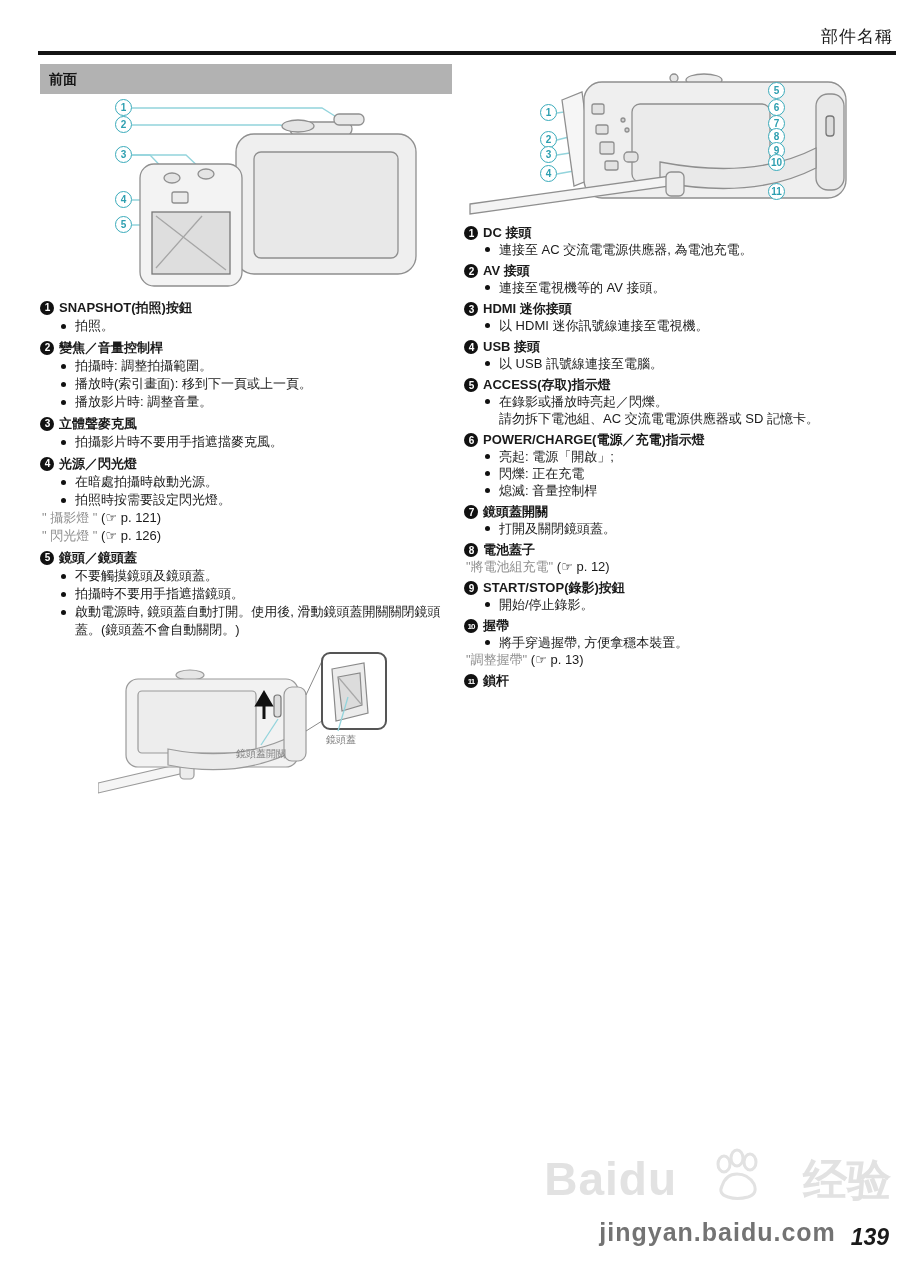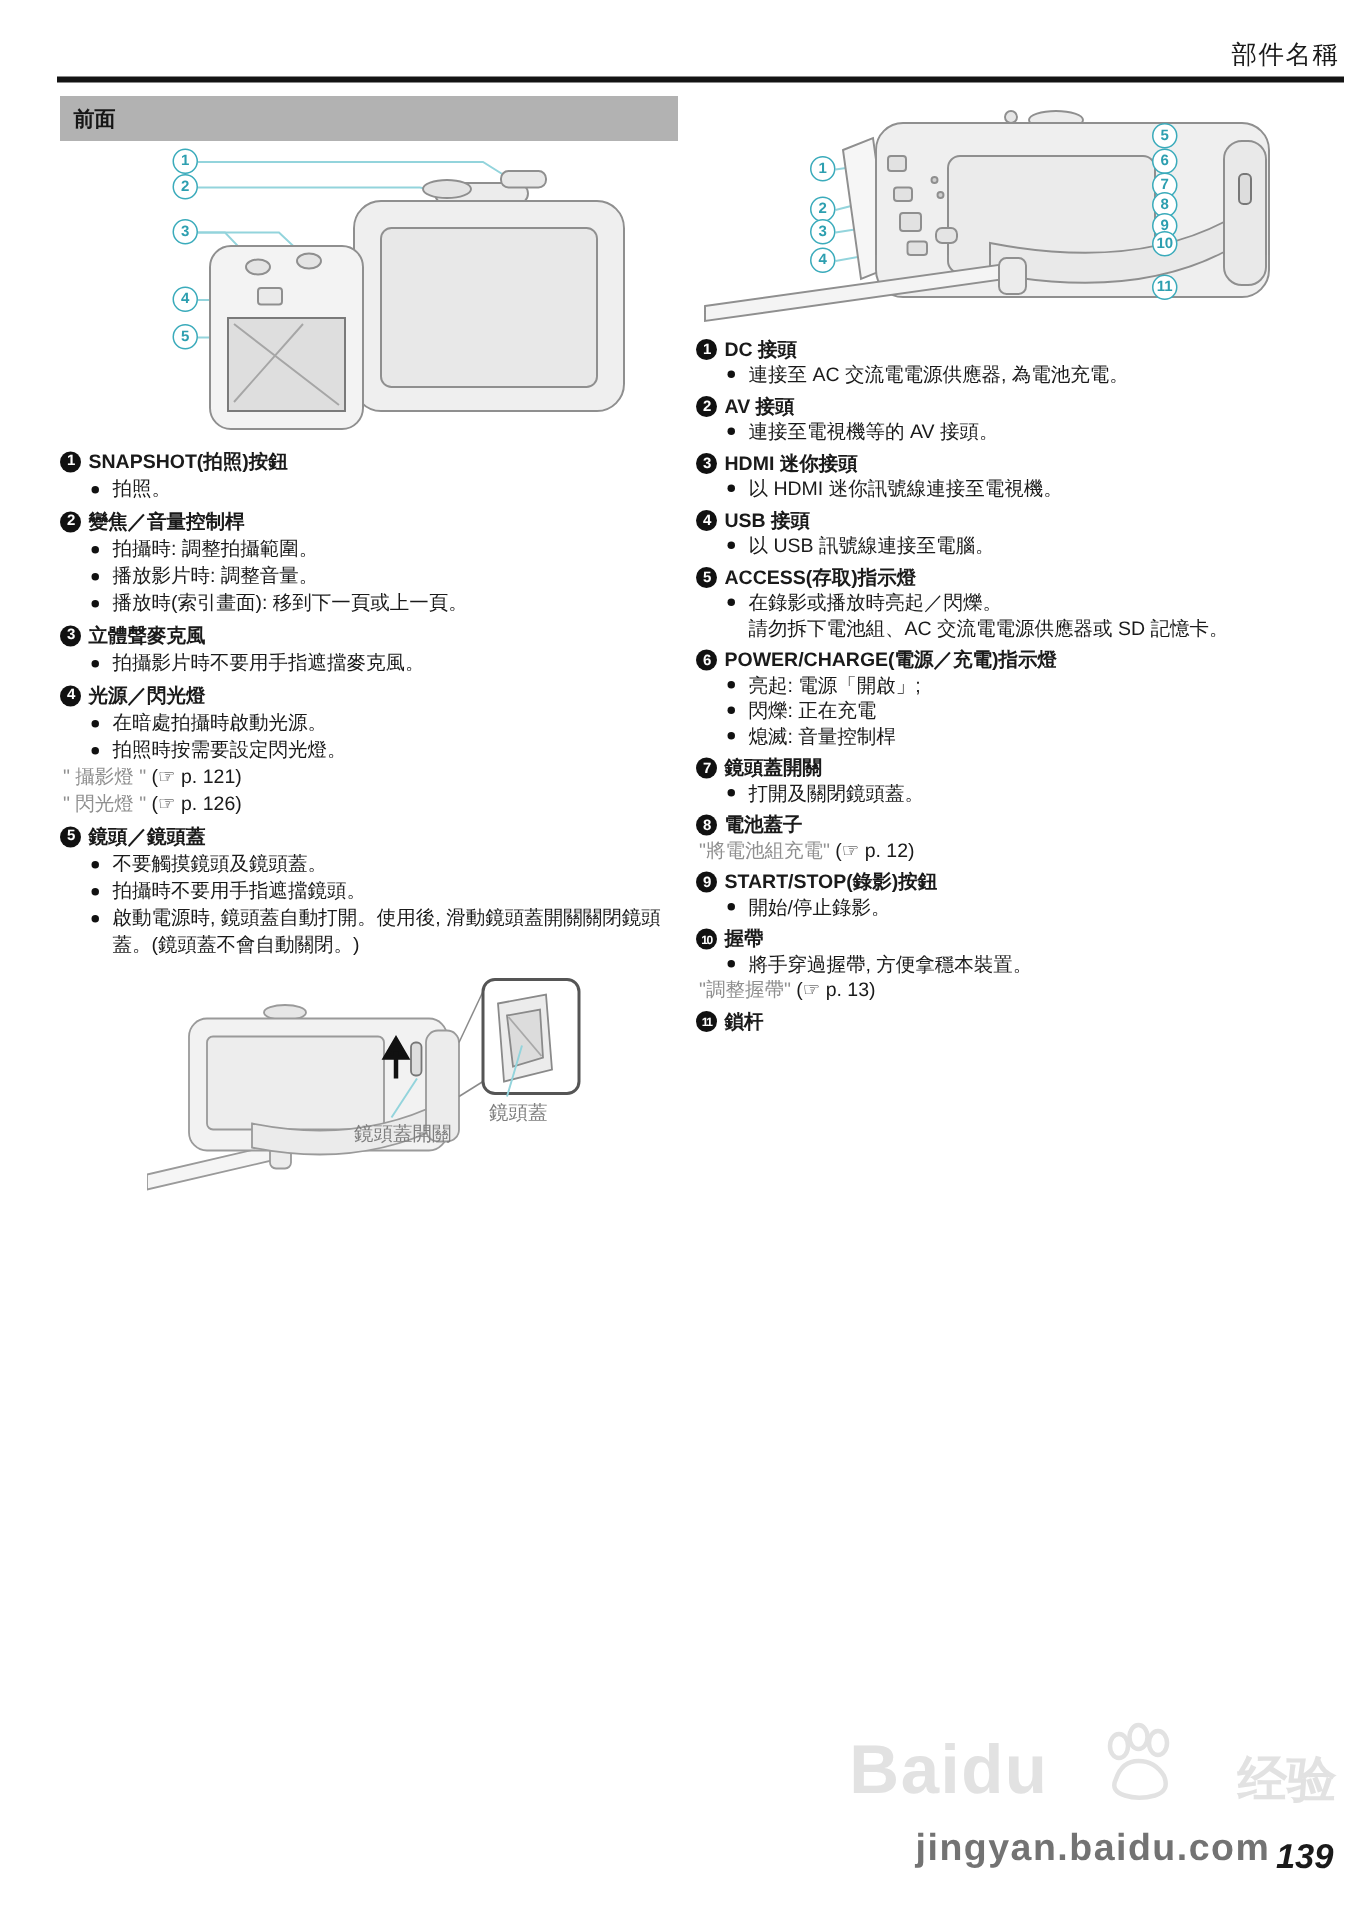--- a/index.html
+++ b/index.html
@@ -24,26 +24,26 @@
   .item-title{font-weight:bold;margin-top:4px;display:flex;align-items:flex-start;}
   .badge{flex:none;width:14px;height:14px;border-radius:50%;background:#111;color:#fff;
          font-size:10px;font-weight:bold;display:inline-flex;align-items:center;justify-content:center;
          margin:2px 5px 0 0;letter-spacing:-1px;}
   .badge.two{font-size:8px;}
   .bullet{position:relative;padding-left:35px;}
   .dot{position:absolute;left:21px;top:7px;width:5px;height:5px;border-radius:50%;background:#111;}
   .col-right .dot{top:6px;}
   .ref{padding-left:2px;}
   .rlabel{color:#8f8f8f;}
-  .tinylabel{position:absolute;font-size:13px;color:#7e7e7e;white-space:nowrap;}
+  .tinylabel{position:absolute;font-size:10px;color:#7e7e7e;white-space:nowrap;}
   .wm{position:absolute;right:14px;top:1148px;text-align:center;}
   .wm-row{display:flex;align-items:flex-end;justify-content:flex-end;
           color:#e2e2e2;font-weight:bold;gap:33px;}
   .wm-bai{font-size:46px;letter-spacing:1px;line-height:1;}
-  .wm-cn{font-size:33px;line-height:1;margin-left:6px;}
+  .wm-cn{font-size:44px;line-height:1;margin-left:6px;}
   .wm-url{font-size:25px;font-weight:bold;color:#737373;letter-spacing:1px;margin-top:16px;text-align:center;}
   .pagenum{position:absolute;right:16px;top:1224px;font-size:23px;font-weight:bold;font-style:italic;}
   svg{display:block;}
 </style>
 </head>
 <body>
 
 <div class="page">
 
   <div class="hdr-title">部件名稱</div>
@@ -89,22 +89,22 @@
         <div class="item-title">
           <span class="badge">1</span>
           <span>SNAPSHOT(拍照)按鈕</span>
         </div>
         <div class="bullet"><span class="dot"></span><span>拍照。</span></div>
         <div class="item-title">
           <span class="badge">2</span>
           <span>變焦／音量控制桿</span>
         </div>
         <div class="bullet"><span class="dot"></span><span>拍攝時: 調整拍攝範圍。</span></div>
+        <div class="bullet"><span class="dot"></span><span>播放時(索引畫面): 移到下一頁或上一頁。</span></div>
         <div class="bullet"><span class="dot"></span><span>播放影片時: 調整音量。</span></div>
-        <div class="bullet"><span class="dot"></span><span>播放時(索引畫面): 移到下一頁或上一頁。</span></div>
         <div class="item-title">
           <span class="badge">3</span>
           <span>立體聲麥克風</span>
         </div>
         <div class="bullet"><span class="dot"></span><span>拍攝影片時不要用手指遮擋麥克風。</span></div>
         <div class="item-title">
           <span class="badge">4</span>
           <span>光源／閃光燈</span>
         </div>
         <div class="bullet"><span class="dot"></span><span>在暗處拍攝時啟動光源。</span></div>

